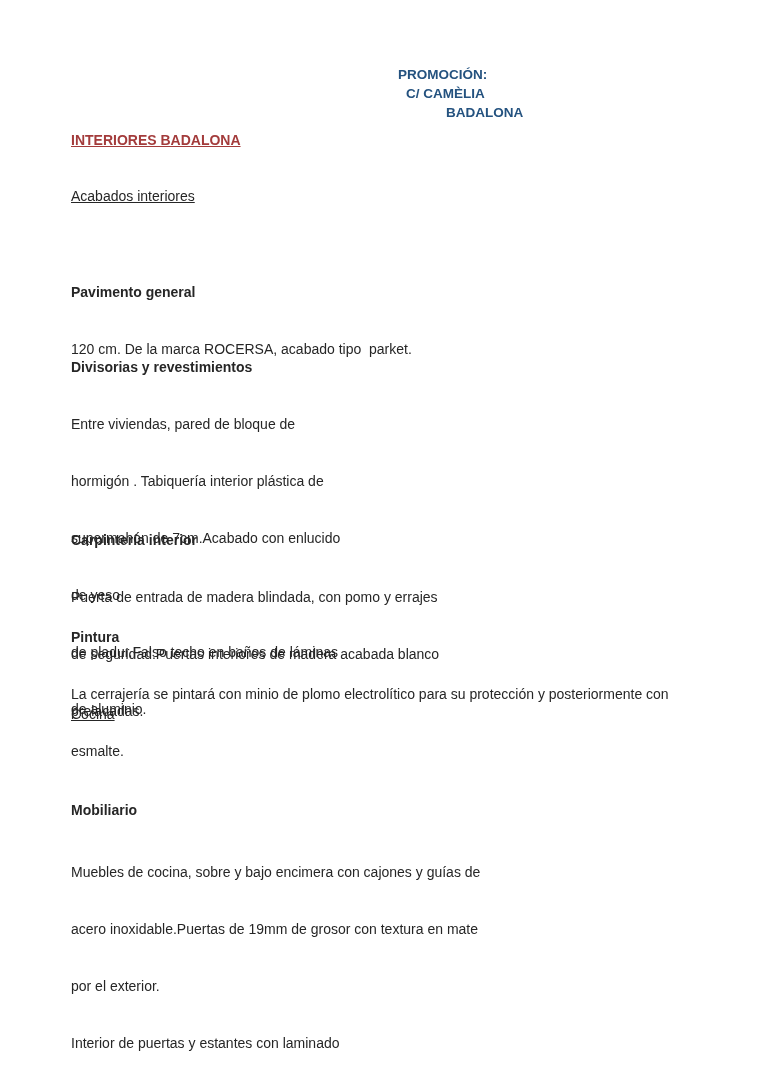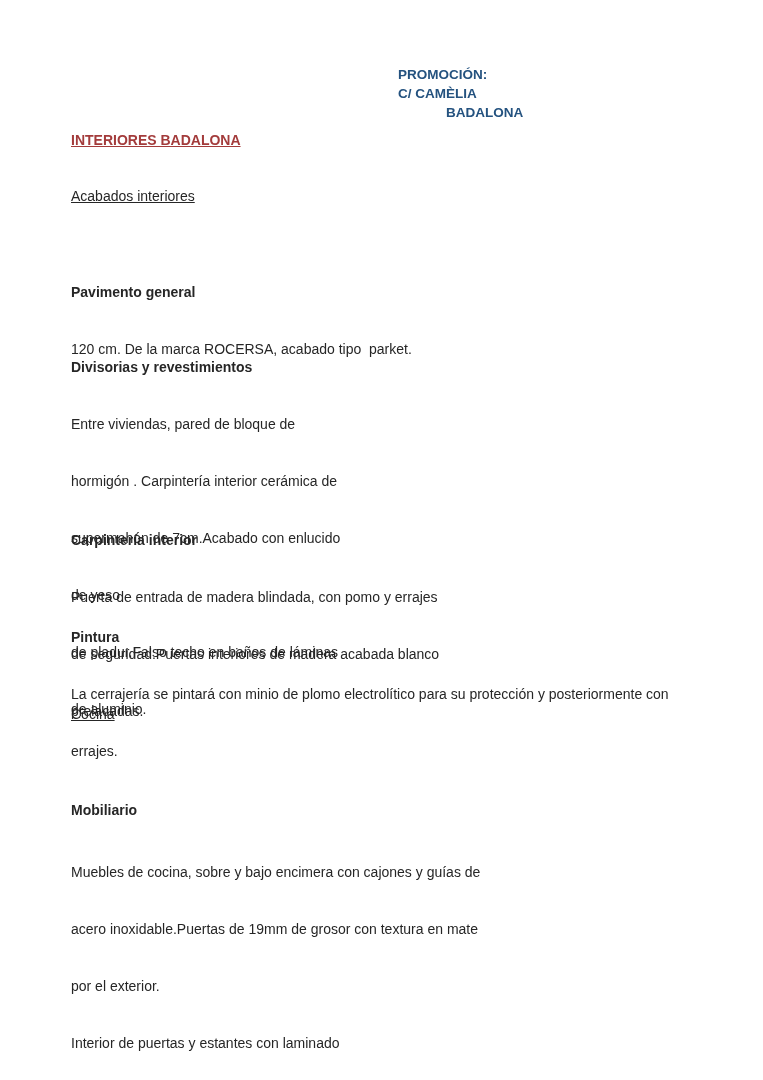--- a/index.html
+++ b/index.html
@@ -17,21 +17,21 @@
   .abs { position: absolute; left: 71px; white-space: pre; }
   .header-line {
     position: absolute;
     left: 383px;
     top: 46px;
     font-weight: bold;
     font-size: 13.5px;
     color: #24527F;
     white-space: pre;
   }
-  .header-line .street { }
+  .header-line .street { margin-left: 8px; }
   .header-line .city   { margin-left: 48px; }
   .doc-title {
     font-weight: bold;
     color: #A33B3B;
     text-decoration: underline;
   }
   .subtitle { text-decoration: underline; }
   .h { font-weight: bold; }
   .mb5 { margin-bottom: 5px; }
   .wsp { word-spacing: 1.6px; }
@@ -52,38 +52,38 @@
   <div class="abs subtitle" style="top:187px">Acabados interiores</div>
 
   <div class="abs" style="top:245px">
     <div class="h">Pavimento general</div>
     <div>120 cm. De la marca ROCERSA, acabado tipo  parket.</div>
   </div>
 
   <div class="abs" style="top:320px">
     <div class="h">Divisorias y revestimientos</div>
     <div>Entre viviendas, pared de bloque de</div>
-    <div>hormigón . Carpintería interior cerámica de</div>
+    <div>hormigón . Tabiquería interior plástica de</div>
     <div>supermahón de 7cm.Acabado con enlucido</div>
     <div>de yeso</div>
     <div>de pladur.Falso techo en baños de láminas</div>
     <div>de aluminio.</div>
   </div>
 
   <div class="abs" style="top:493px">
     <div class="h">Carpintería interior</div>
     <div>Puerta de entrada de madera blindada, con pomo y errajes</div>
     <div>de seguridad.Puertas interiores de madera acabada blanco</div>
     <div>prelacadas.</div>
   </div>
 
   <div class="abs" style="top:590px">
     <div class="h">Pintura</div>
     <div>La cerrajería se pintará con minio de plomo electrolítico para su protección y posteriormente con</div>
-    <div>errajes.</div>
+    <div>esmalte.</div>
   </div>
 
   <div class="abs subtitle" style="top:705px">Cocina</div>
 
   <div class="abs" style="top:763px">
     <div class="h mb5">Mobiliario</div>
     <div>Muebles de cocina, sobre y bajo encimera con cajones y guías de</div>
     <div>acero inoxidable.Puertas de 19mm de grosor con textura en mate</div>
     <div>por el exterior.</div>
     <div>Interior de puertas y estantes con laminado</div>

